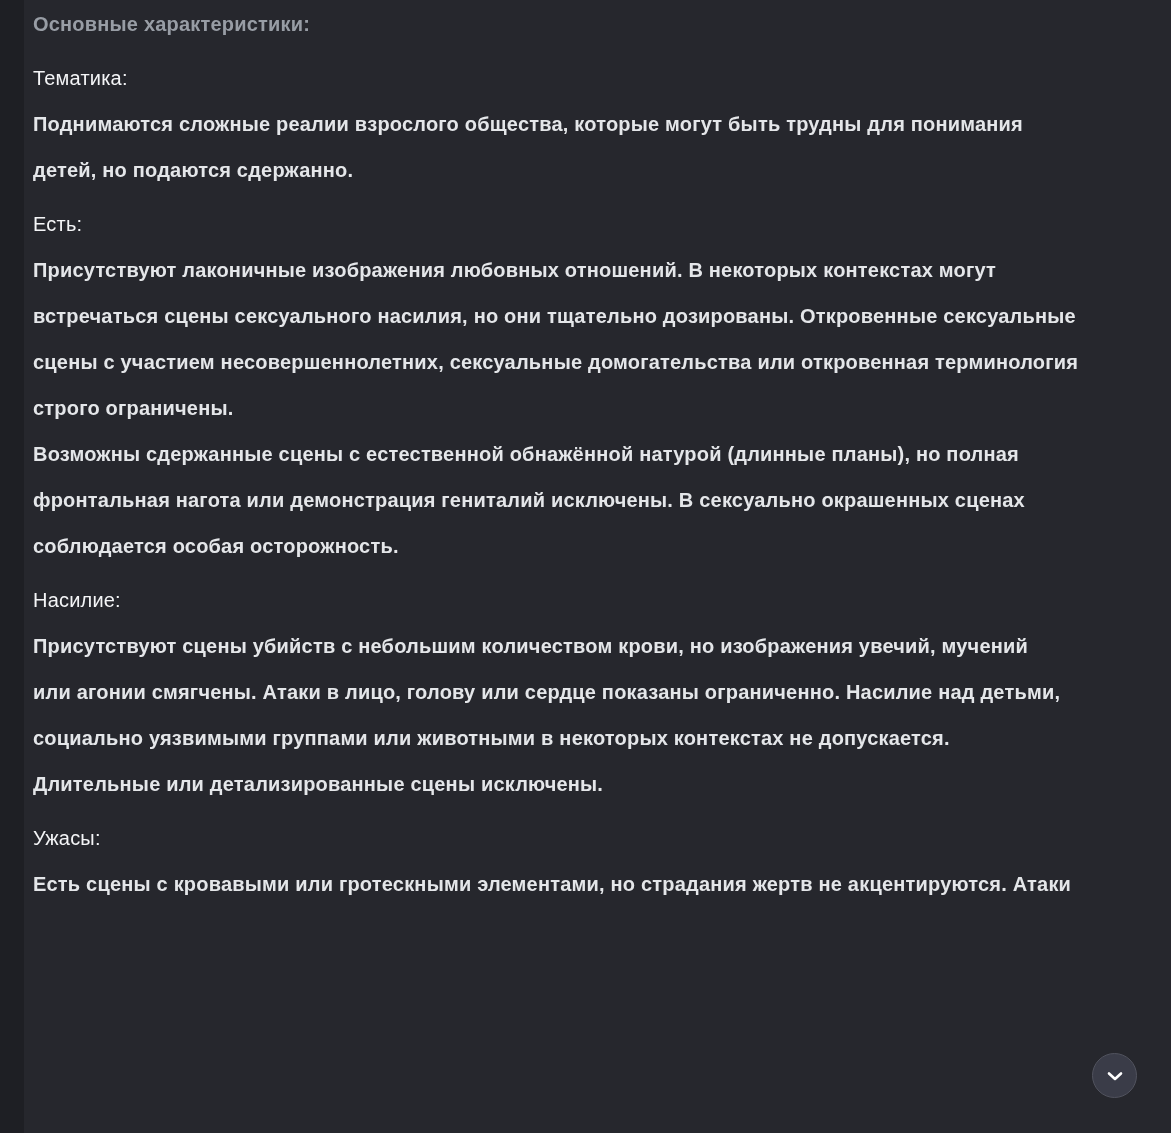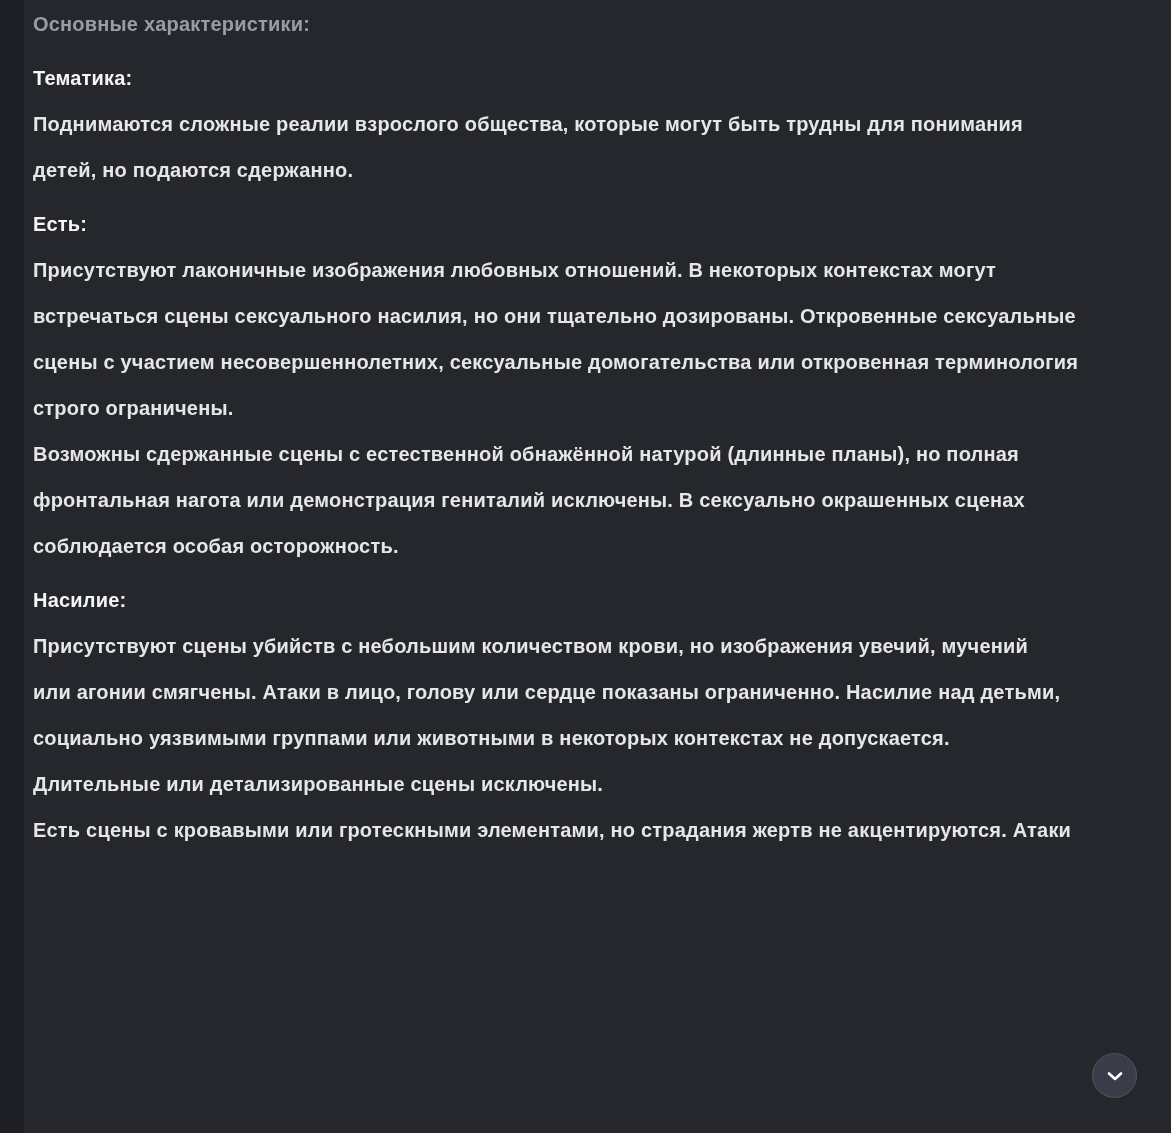--- a/index.html
+++ b/index.html
@@ -36,21 +36,21 @@
     color: #989da5;
     font-size: 20px;
     font-weight: 700;
     line-height: 46px;
     letter-spacing: 0.2px;
   }
   .section h3 {
     margin: 8px 0 0 0;
     color: #f4f5f7;
     font-size: 20px;
-    font-weight: 700;
+    font-weight: 400;
     line-height: 46px;
     letter-spacing: 0.2px;
   }
   .section p {
     margin: 0;
     color: #e4e6e9;
     font-size: 20px;
     font-weight: 700;
     line-height: 46px;
     letter-spacing: 0.2px;
@@ -108,20 +108,21 @@
 
     <div class="section">
       <h3>Насилие:</h3>
       <p>Присутствуют сцены убийств с небольшим количеством крови, но изображения увечий, мучений
 или агонии смягчены. Атаки в лицо, голову или сердце показаны ограниченно. Насилие над детьми,
 социально уязвимыми группами или животными в некоторых контекстах не допускается.
 Длительные или детализированные сцены исключены.</p>
     </div>
 
     <div class="section">
+      <h3>Ужасы:</h3>
       <p>Есть сцены с кровавыми или гротескными элементами, но страдания жертв не акцентируются. Атаки</p>
     </div>
   </div>
 
   <button class="scroll-btn" aria-label="Scroll to bottom">
     <span>
       <svg width="24" height="24" viewBox="0 0 24 24" fill="none">
         <path d="M6 9.5 L12 15 L18 9.5" stroke="#ffffff" stroke-width="2.6" stroke-linecap="round" stroke-linejoin="round"></path>
       </svg>
     </span>

